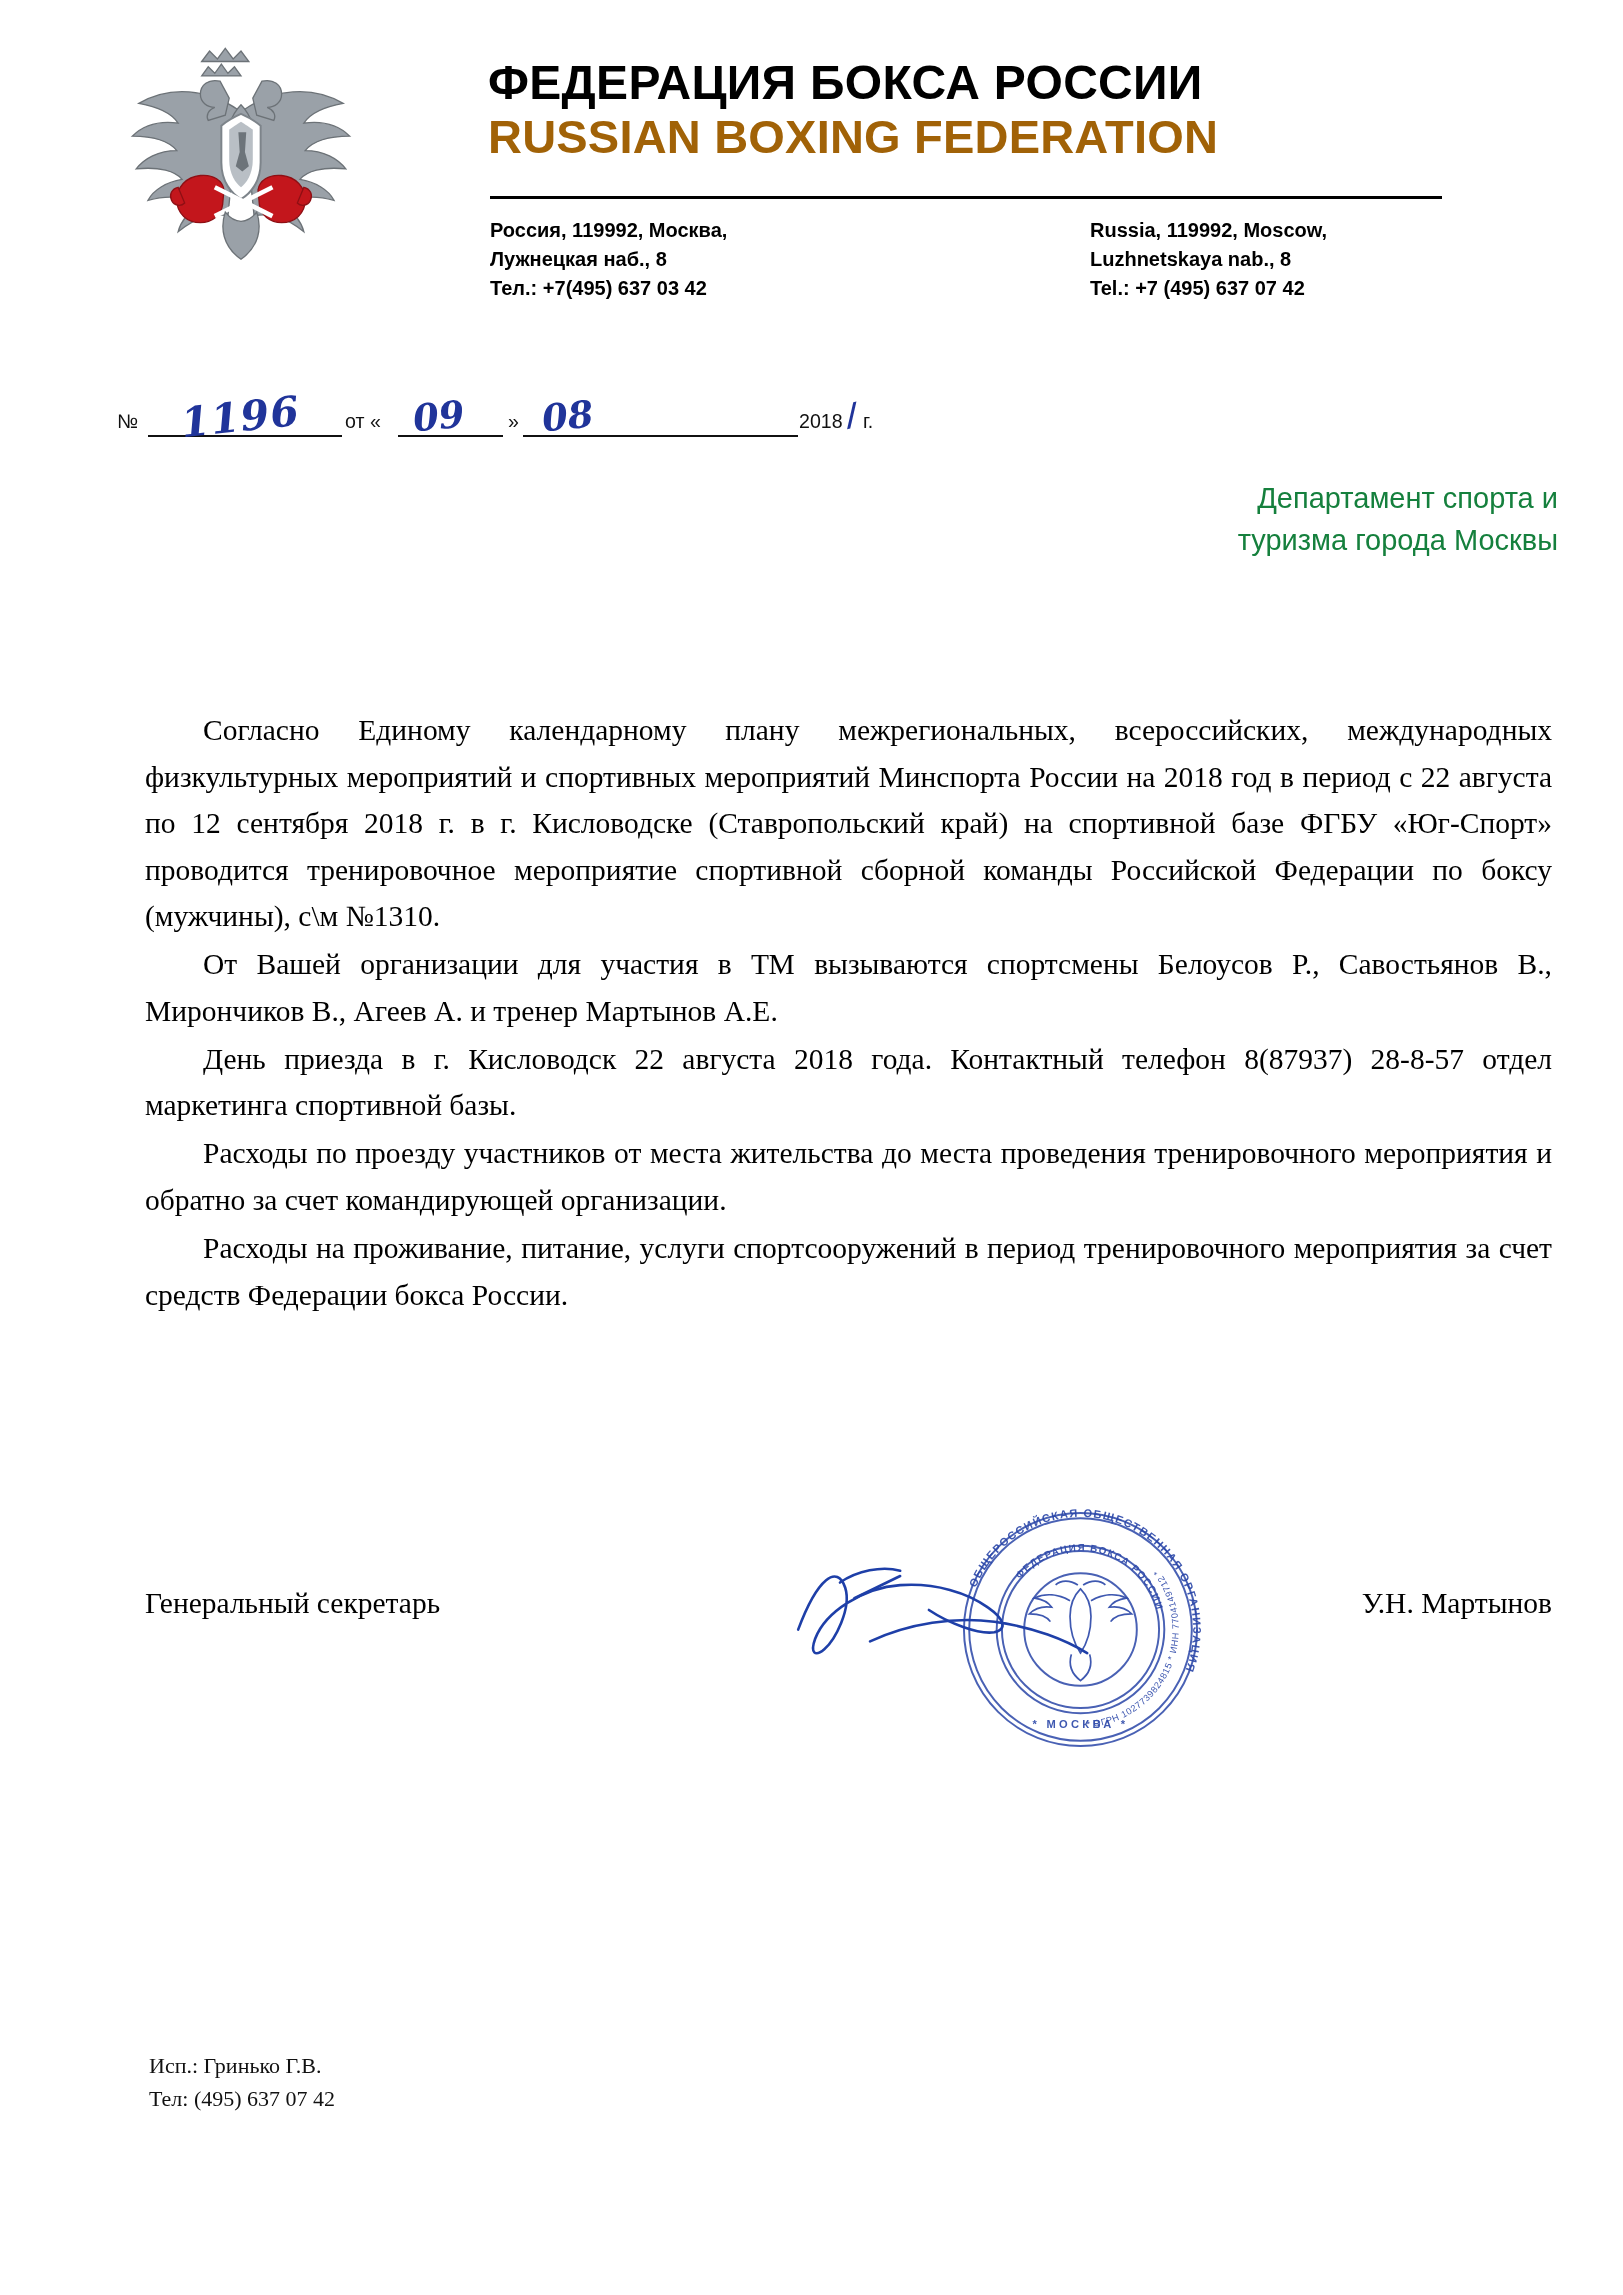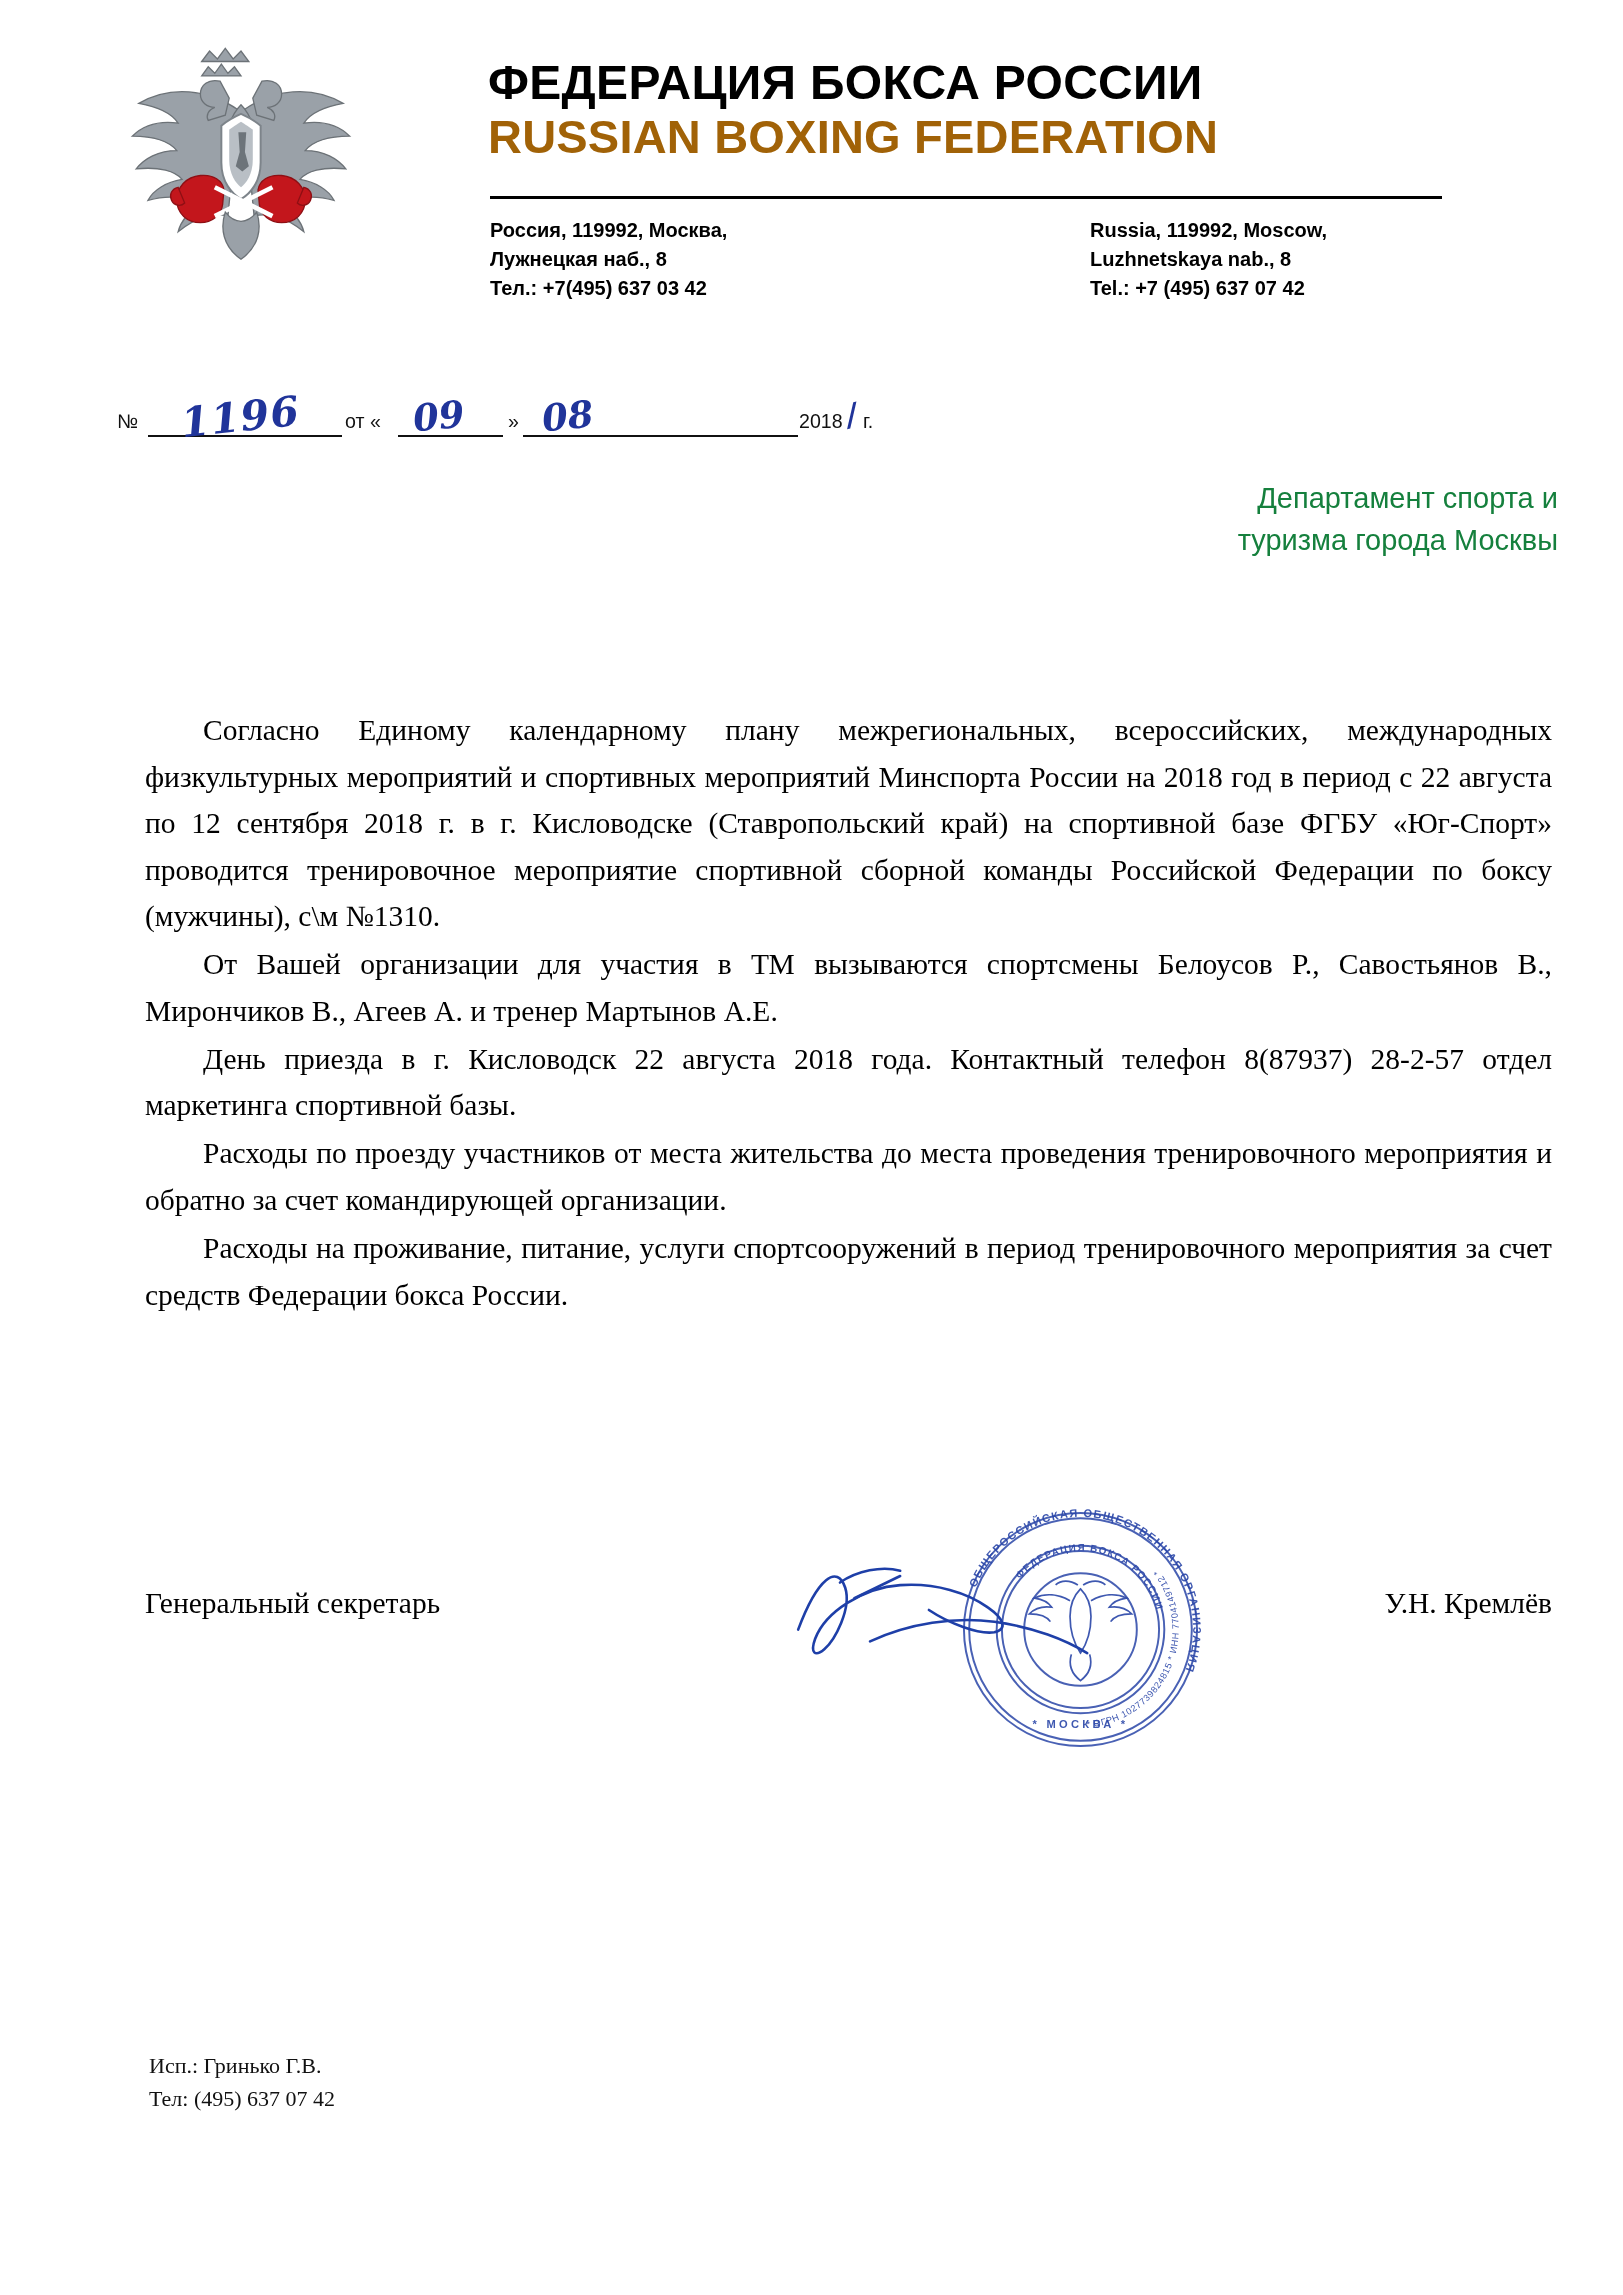--- a/index.html
+++ b/index.html
@@ -296,21 +296,21 @@
   <span class="hand hand-mon">08</span>
   <span class="hand hand-yslash">/</span>
 </div>
 
 <div class="addressee">Департамент спорта и
 туризма города Москвы</div>
 
 <div class="body-text">
   <p>Согласно Единому календарному плану межрегиональных, всероссийских, международных физкультурных мероприятий и спортивных мероприятий Минспорта России на 2018 год в  период с 22 августа по 12 сентября 2018 г. в г. Кисловодске (Ставропольский край) на спортивной базе ФГБУ «Юг-Спорт» проводится тренировочное мероприятие спортивной сборной команды Российской Федерации по боксу (мужчины), с\м №1310.</p>
   <p>От Вашей организации для участия в ТМ вызываются спортсмены Белоусов Р., Савостьянов В., Мирончиков В., Агеев А. и тренер Мартынов А.Е.</p>
-  <p>День приезда в г. Кисловодск 22 августа 2018 года. Контактный телефон 8(87937) 28-2-57 отдел маркетинга спортивной базы.</p>
+  <p>День приезда в г. Кисловодск 22 августа 2018 года. Контактный телефон 8(87937) 28-8-57 отдел маркетинга спортивной базы.</p>
   <p>Расходы по проезду участников от места жительства до места проведения тренировочного мероприятия и обратно за счет командирующей организации.</p>
   <p>Расходы на проживание, питание, услуги спортсооружений в период тренировочного мероприятия за счет средств Федерации бокса России.</p>
 </div>
 
 <div class="stamp">
   <svg viewBox="0 0 420 420" xmlns="http://www.w3.org/2000/svg">
     <defs>
       <path id="outerArc" d="M 210,210 m -172,0 a 172,172 0 1,1 344,0 a 172,172 0 1,1 -344,0"></path>
       <path id="outerArcB" d="M 210,210 m -150,0 a 150,150 0 1,0 300,0 a 150,150 0 1,0 -300,0"></path>
       <path id="innerArc" d="M 210,210 m -120,0 a 120,120 0 1,1 240,0 a 120,120 0 1,1 -240,0"></path>
@@ -350,18 +350,18 @@
                C250 88 300 104 330 126 C356 144 360 160 340 164 C316 168 270 150 240 130"></path>
       <path d="M104 88 C130 70 168 62 196 70"></path>
       <path d="M150 178 C210 150 280 140 340 148 C400 156 450 176 482 196"></path>
       <path d="M126 112 L196 78"></path>
     </g>
   </svg>
 </div>
 
 <div class="sig-row">
   <span class="sig-title">Генеральный секретарь</span>
-  <span class="sig-name">У.Н. Кремлёв</span>
+  <span class="sig-name">У.Н. Мартынов</span>
 </div>
 
 <div class="footer">Исп.: Гринько Г.В.
 Тел: (495) 637 07 42</div>
 
 
 </body></html>

